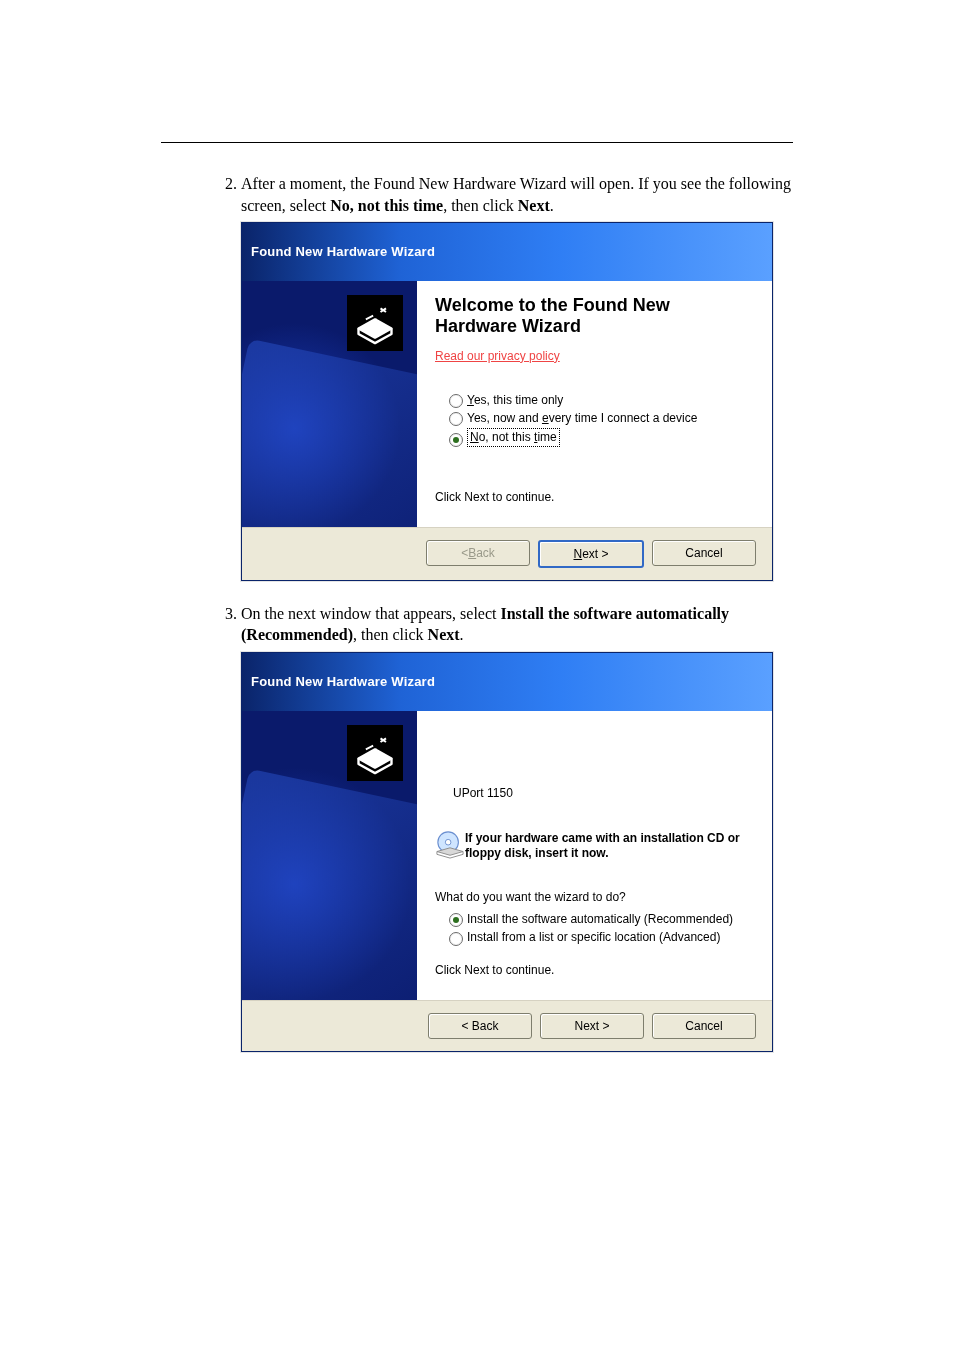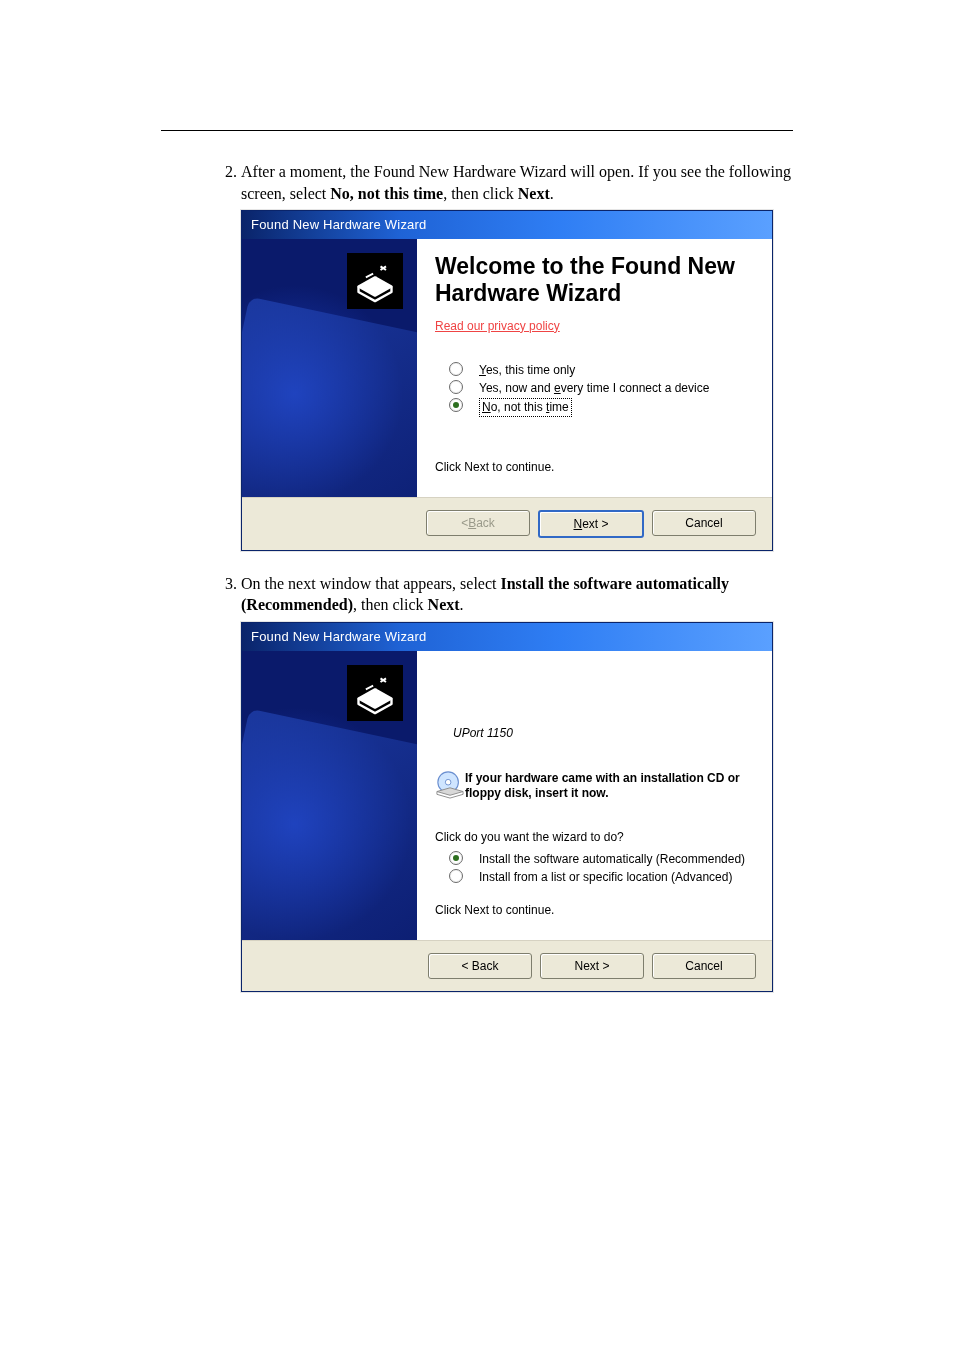--- a/index.html
+++ b/index.html
@@ -4,21 +4,21 @@
 <style>
   body {
     margin: 0;
     background: #fff;
     font-family: "Times New Roman", serif;
     font-size: 16px;
     color: #000;
   }
   .page {
     width: 832px;
-    margin: 0 auto;
+    margin: 12px auto;
     padding: 130px 100px 0 100px;
     box-sizing: border-box;
   }
   hr.top-rule {
     border: none;
     border-top: 1px solid #000;
     margin: 0 0 30px 0;
   }
   ol.steps {
     margin: 0 0 0 80px;
@@ -36,22 +36,22 @@
     border: 1px solid #0a246a;
     margin: 6px 0 22px 0;
     font-family: Tahoma, Arial, sans-serif;
     font-size: 12px;
     background: #ece9d8;
     box-shadow: 0 0 0 1px rgba(0,0,0,0.1);
   }
   .titlebar {
     background: linear-gradient(to right, #0a246a 0%, #1f63d6 30%, #2f7ef4 60%, #5aa0ff 100%);
     color: #fff;
-    font-weight: normal;
-    padding: 5px 9px;
+    font-weight: bold;
+    padding: 20px 9px;
     font-size: 13px;
     letter-spacing: 0.2px;
   }
   .dialog-body {
     display: flex;
     background: #fff;
   }
   .left-pane {
     width: 175px;
     background: #0a1a6b;
@@ -86,37 +86,37 @@
     align-items: center;
     justify-content: center;
   }
   .hw-icon svg { width: 44px; height: 44px; }
   .right-pane {
     flex: 1;
     padding: 14px 16px 16px 18px;
     color: #000;
   }
   .wiz-title {
-    font-size: 23px;
+    font-size: 18px;
     font-weight: bold;
     margin-bottom: 10px;
     line-height: 1.2;
   }
   .para { margin: 0 0 6px 0; }
   .link {
     color: #ef4444;
     text-decoration: underline;
     cursor: pointer;
   }
   .spacer-sm { height: 14px; }
   .spacer-md { height: 26px; }
   .radio-row {
     display: flex;
-    align-items: flex-start;
-    gap: 16px;
+    align-items: flex-end;
+    gap: 4px;
     margin: 2px 0 2px 14px;
   }
   .radio {
     width: 12px; height: 12px;
     border: 1px solid #6b6b6b;
     border-radius: 50%;
     background: #fff;
     display: inline-flex;
     align-items: center;
     justify-content: center;
@@ -156,21 +156,21 @@
     box-shadow: inset 1px 1px 0 #fff;
     cursor: pointer;
   }
   .btn.disabled {
     color: #9a9a8a;
     cursor: default;
   }
   .btn.default {
     border: 2px solid #3169c6;
   }
-  .device-name { margin: 8px 0 0 18px; font-style: italic; }
+  .device-name { margin: 8px 0 0 18px; }
   .cd-row {
     display: flex;
     align-items: flex-start;
     gap: 0;
     margin-top: 4px;
   }
   .cd-icon svg { width: 30px; height: 28px; }
   .cd-text { font-weight: bold; line-height: 1.25; }
   .label-b { font-weight: bold; }
 </style>
@@ -269,21 +269,21 @@
                 <svg viewBox="0 0 32 30">
                   <ellipse cx="14" cy="12" rx="11" ry="11" fill="#cfe5ff" stroke="#6a8fd0" stroke-width="1.2"></ellipse>
                   <ellipse cx="14" cy="12" rx="3" ry="3" fill="#fff" stroke="#6a8fd0"></ellipse>
                   <path d="M2 22 L16 18 L30 22 L16 26 Z" fill="#d8d8d8" stroke="#8a8a8a"></path>
                   <path d="M2 22 L2 25 L16 29 L30 25 L30 22" fill="none" stroke="#8a8a8a"></path>
                 </svg>
               </span>
               <span class="cd-text">If your hardware came with an installation CD or floppy disk, insert it now.</span>
             </div>
             <div class="spacer-md"></div>
-            <div class="para">Click do you want the wizard to do?</div>
+            <div class="para">What do you want the wizard to do?</div>
 
             <div class="radio-row">
               <span class="radio checked"></span>
               <span>Install the software automatically (Recommended)</span>
             </div>
             <div class="radio-row">
               <span class="radio"></span>
               <span>Install from a list or specific location (Advanced)</span>
             </div>
 

